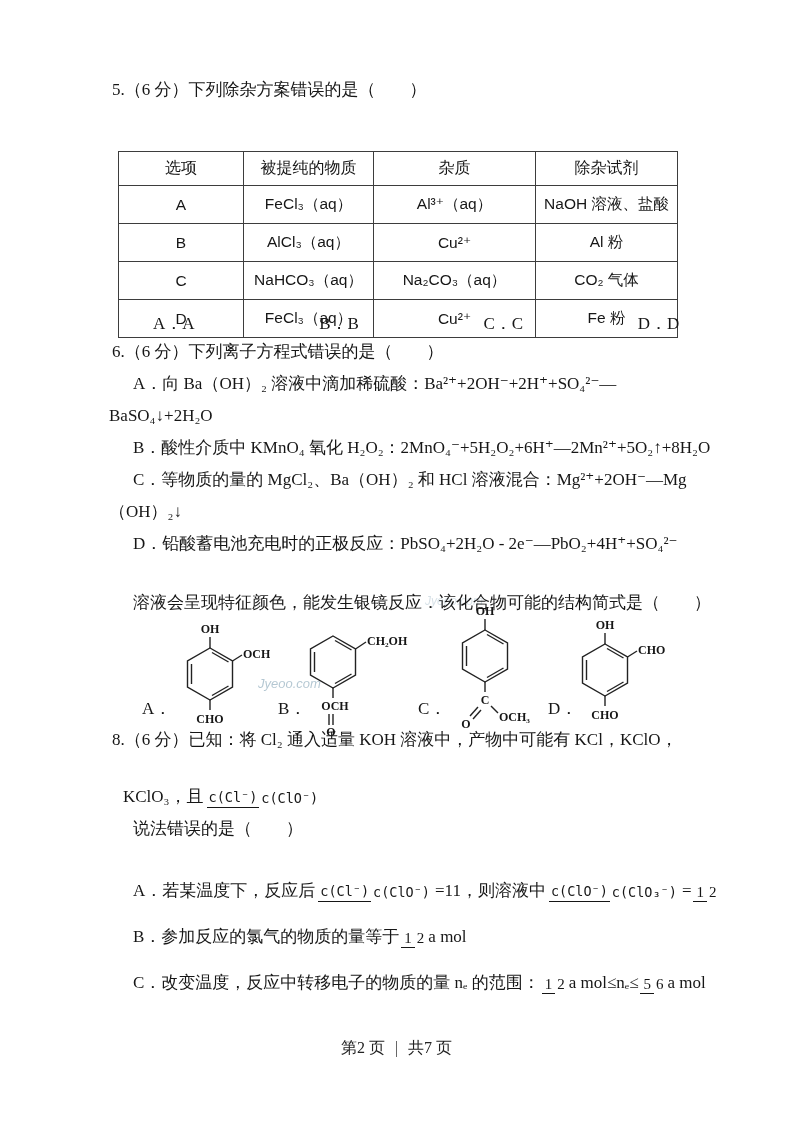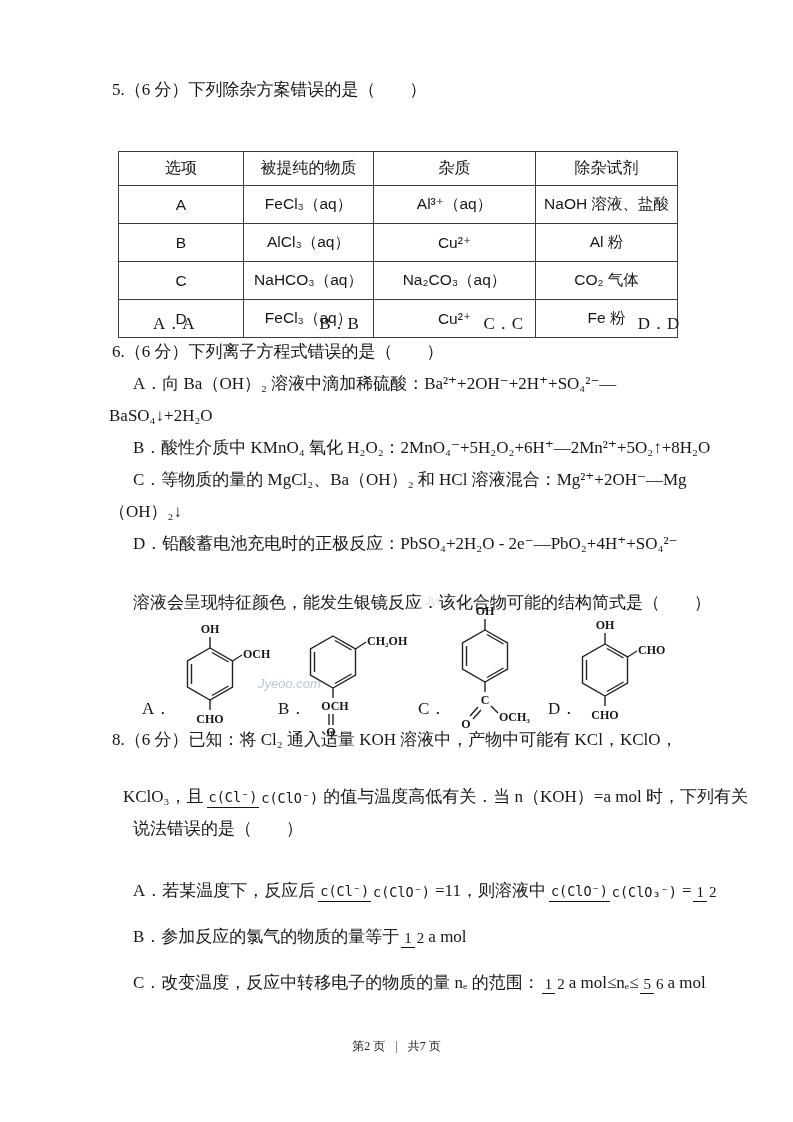--- a/index.html
+++ b/index.html
@@ -28,21 +28,21 @@
   .frac .num{border-bottom:1.4px solid #161616;padding:0 2px;}
   .frac .den{padding:0 2px;}
   .nfrac{font-family:"Liberation Serif","DejaVu Serif",serif;font-size:15px;line-height:1.15;margin:0 2px;}
   .nfrac .num{border-bottom:1.3px solid #161616;padding:0 3px;}
   
   .struct{position:absolute;}
   .struct svg text{font-family:"Liberation Serif","DejaVu Serif","DejaVu Sans",serif;font-size:12px;font-weight:bold;fill:#161616;}
   .struct svg line,.struct svg polygon{stroke:#222;stroke-width:1.4;fill:none;}
   .slabel{position:absolute;font-size:17px;}
   .watermark{position:absolute;color:#0c4a6e;font-family:"Liberation Sans",sans-serif;font-style:italic;}
-  .footer{position:absolute;top:1038px;left:0;width:793px;text-align:center;font-size:12px;color:#222;}
+  .footer{position:absolute;top:1038px;left:0;width:793px;text-align:center;font-size:16px;color:#222;}
   .footer .sep{margin:0 10px;color:#444;}
 </style>
 </head>
 <body>
 
 <div class="page">
 
   <div class="watermark" style="top:676px;left:258px;font-size:13px;opacity:0.30;">Jyeoo.com</div>
   <div class="watermark" style="top:594px;left:425px;font-size:12px;opacity:0.16;">Jyeoo.com</div>
 
@@ -176,21 +176,20 @@
   <div class="slabel" style="top:697px;left:548px;">D．</div>
 
   <div class="line" style="top:729px;left:112px;">8.（6 分）已知：将 Cl₂ 通入适量 KOH 溶液中，产物中可能有 KCl，KClO，</div>
 
   <div class="flexline" style="top:752px;left:123px;height:56px;">
     <span>KClO₃，且</span>
     <span class="frac">
       <span class="num">c(Cl⁻)</span>
       <span class="den">c(ClO⁻)</span>
     </span>
-    <span>的值与温度高低有关．当 n（KOH）=a mol 时，下列有关</span>
   </div>
 
   <div class="line indent" style="top:818px;">说法错误的是（　　）</div>
 
   <div class="flexline indent" style="top:846px;height:56px;">
     <span>A．若某温度下，反应后</span>
     <span class="frac">
       <span class="num">c(Cl⁻)</span>
       <span class="den">c(ClO⁻)</span>
     </span>

